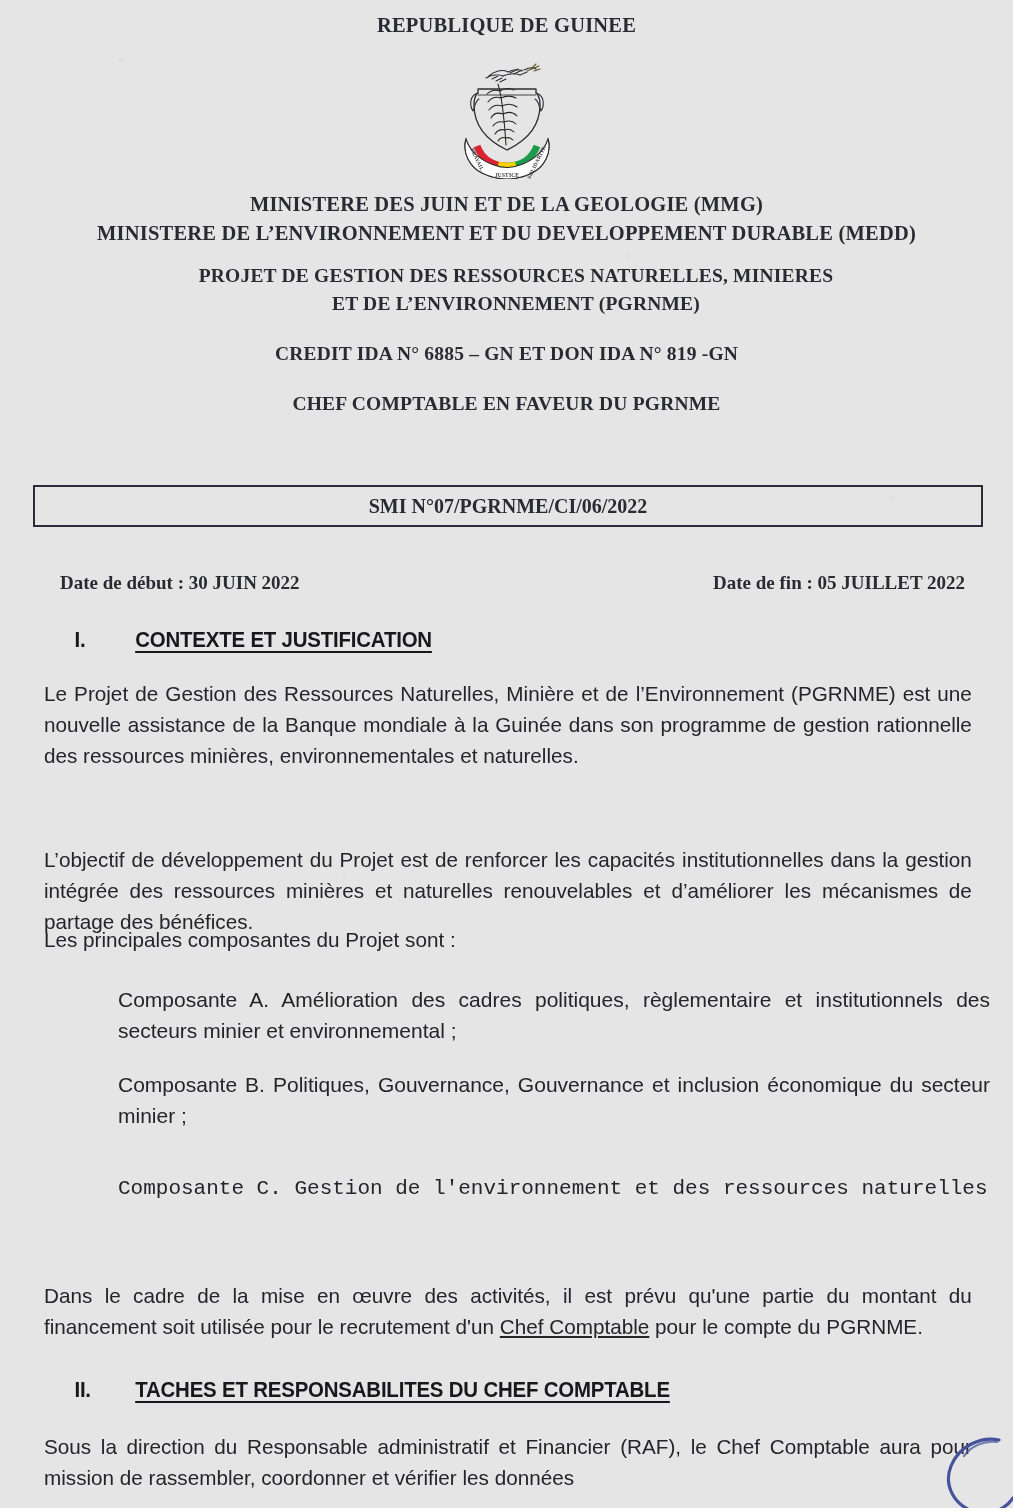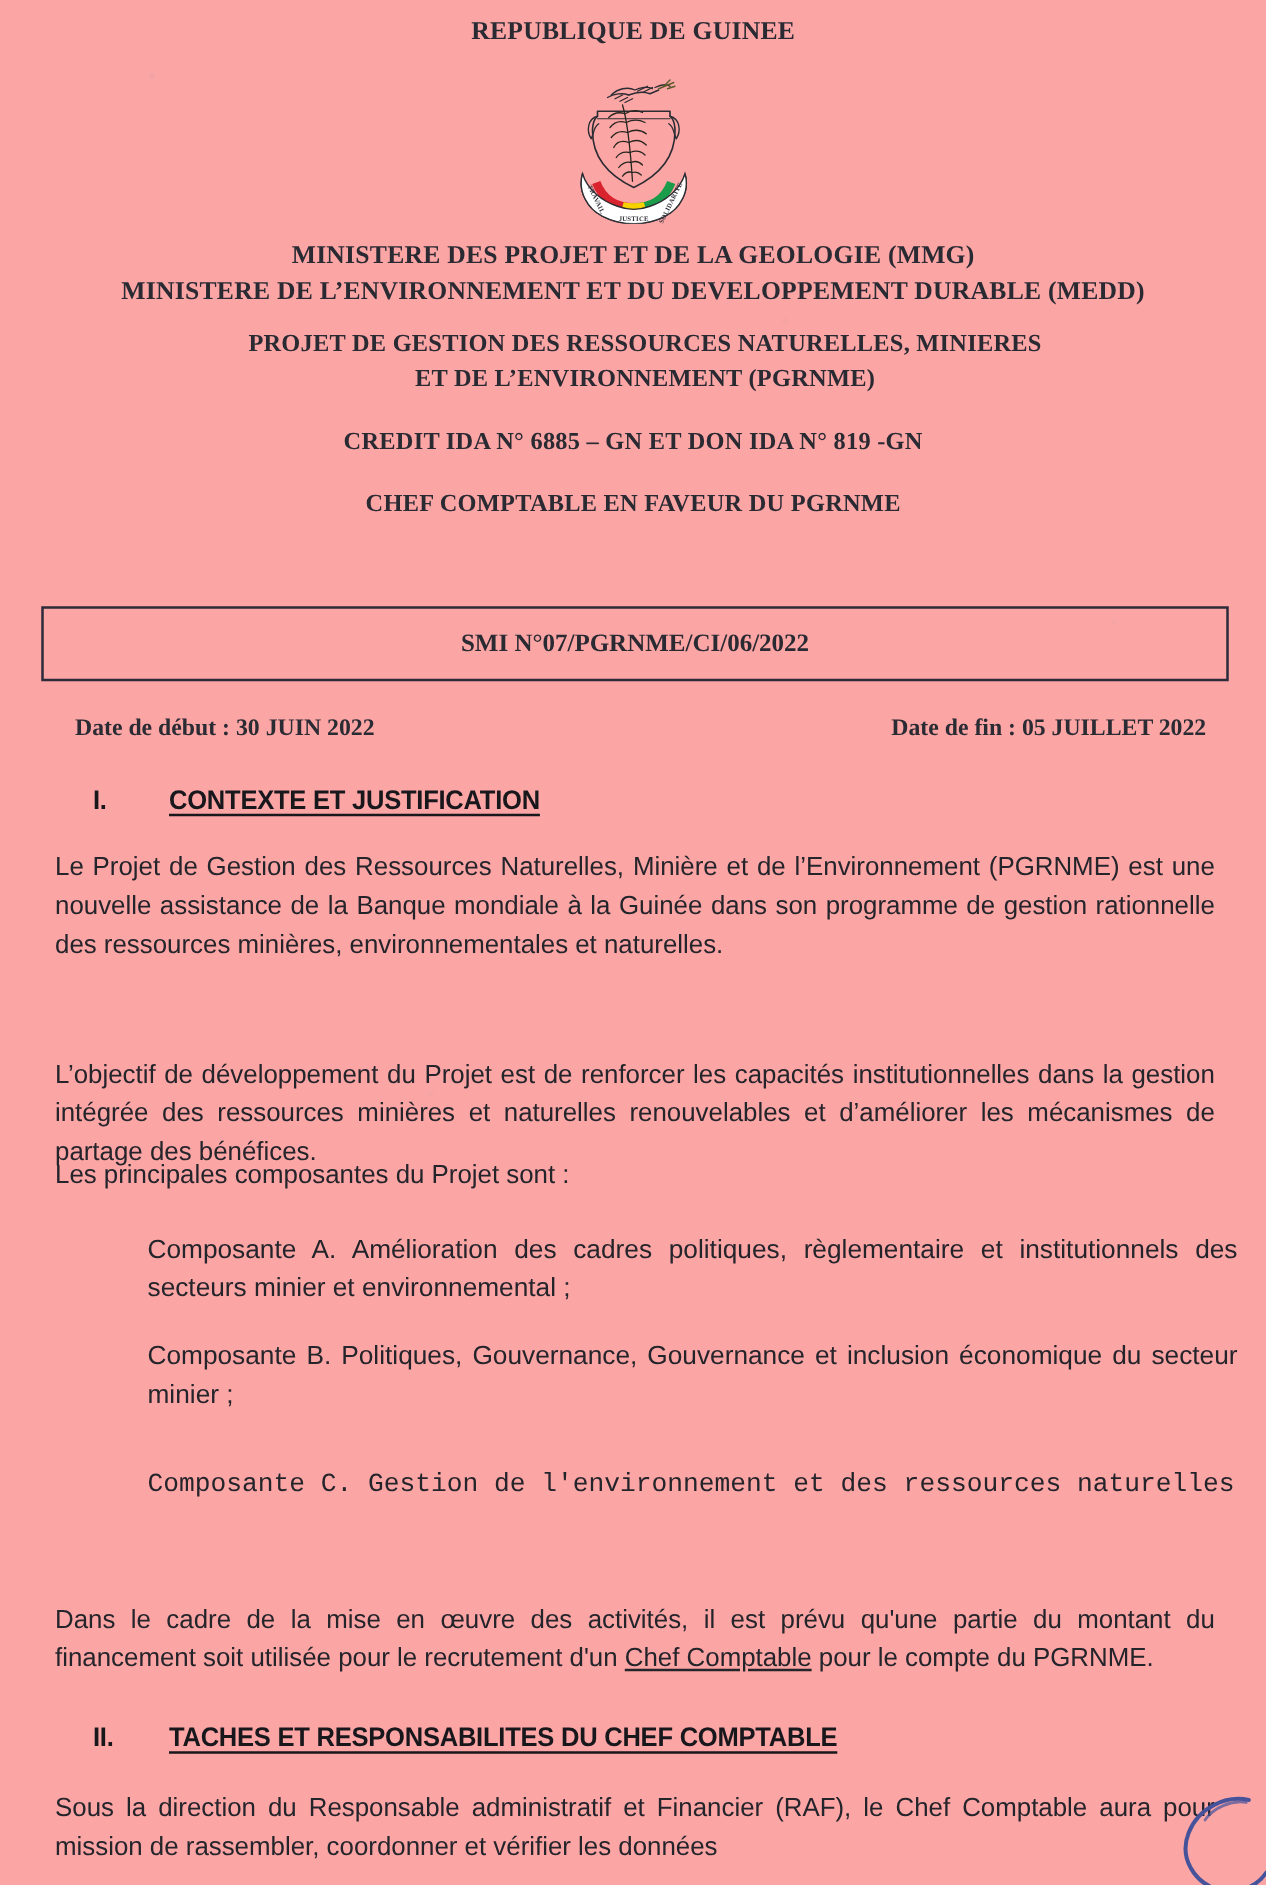--- a/index.html
+++ b/index.html
@@ -6,21 +6,21 @@
   html, body {
     margin: 0;
     padding: 0;
     background: #ffffff;
   }
   .page {
     position: relative;
     width: 1013px;
     height: 1508px;
     margin: 0 auto;
-    background: #fca5a5;
+    background: #e5e5e5;
     overflow: hidden;
     font-family: "Liberation Sans", sans-serif;
     color: #1b1b20;
   }
   
   .scan-noise {
     position: absolute;
     inset: 0;
     pointer-events: none;
     background:
@@ -86,21 +86,21 @@
     font-size: 19.5px;
     line-height: 1.46;
   }
 
   
   .ref-box {
     position: absolute;
     top: 485px;
     left: 33px;
     width: 950px;
-    height: 60px;
+    height: 42px;
     border: 2px solid #2b2b3a;
     box-sizing: border-box;
     display: flex;
     align-items: center;
     justify-content: center;
   }
   .ref-box .ref-text {
     font-family: "Liberation Serif", serif;
     font-weight: bold;
     font-size: 20px;
@@ -254,21 +254,21 @@
 
       <g fill="#34343c" font-family="Liberation Serif, serif" font-size="5.4" font-weight="bold" letter-spacing=".2">
         <text transform="translate(22,92) rotate(64)">TRAVAIL</text>
         <text x="59" y="120" text-anchor="middle">JUSTICE</text>
         <text transform="translate(98,90) rotate(-64)" text-anchor="end">SOLIDARITE</text>
       </g>
     </svg>
   </div>
 
   <div class="hd ministries">
-    <div>MINISTERE DES PROJET ET DE LA GEOLOGIE (MMG)</div>
+    <div>MINISTERE DES JUIN ET DE LA GEOLOGIE (MMG)</div>
     <div>MINISTERE DE L’ENVIRONNEMENT ET DU DEVELOPPEMENT DURABLE (MEDD)</div>
   </div>
 
   <div class="hd project">
     <div>PROJET DE GESTION DES RESSOURCES NATURELLES, MINIERES</div>
     <div>ET DE L’ENVIRONNEMENT (PGRNME)</div>
   </div>
 
   <div class="hd credit">CREDIT IDA N° 6885 – GN ET DON IDA N° 819 -GN</div>
 

